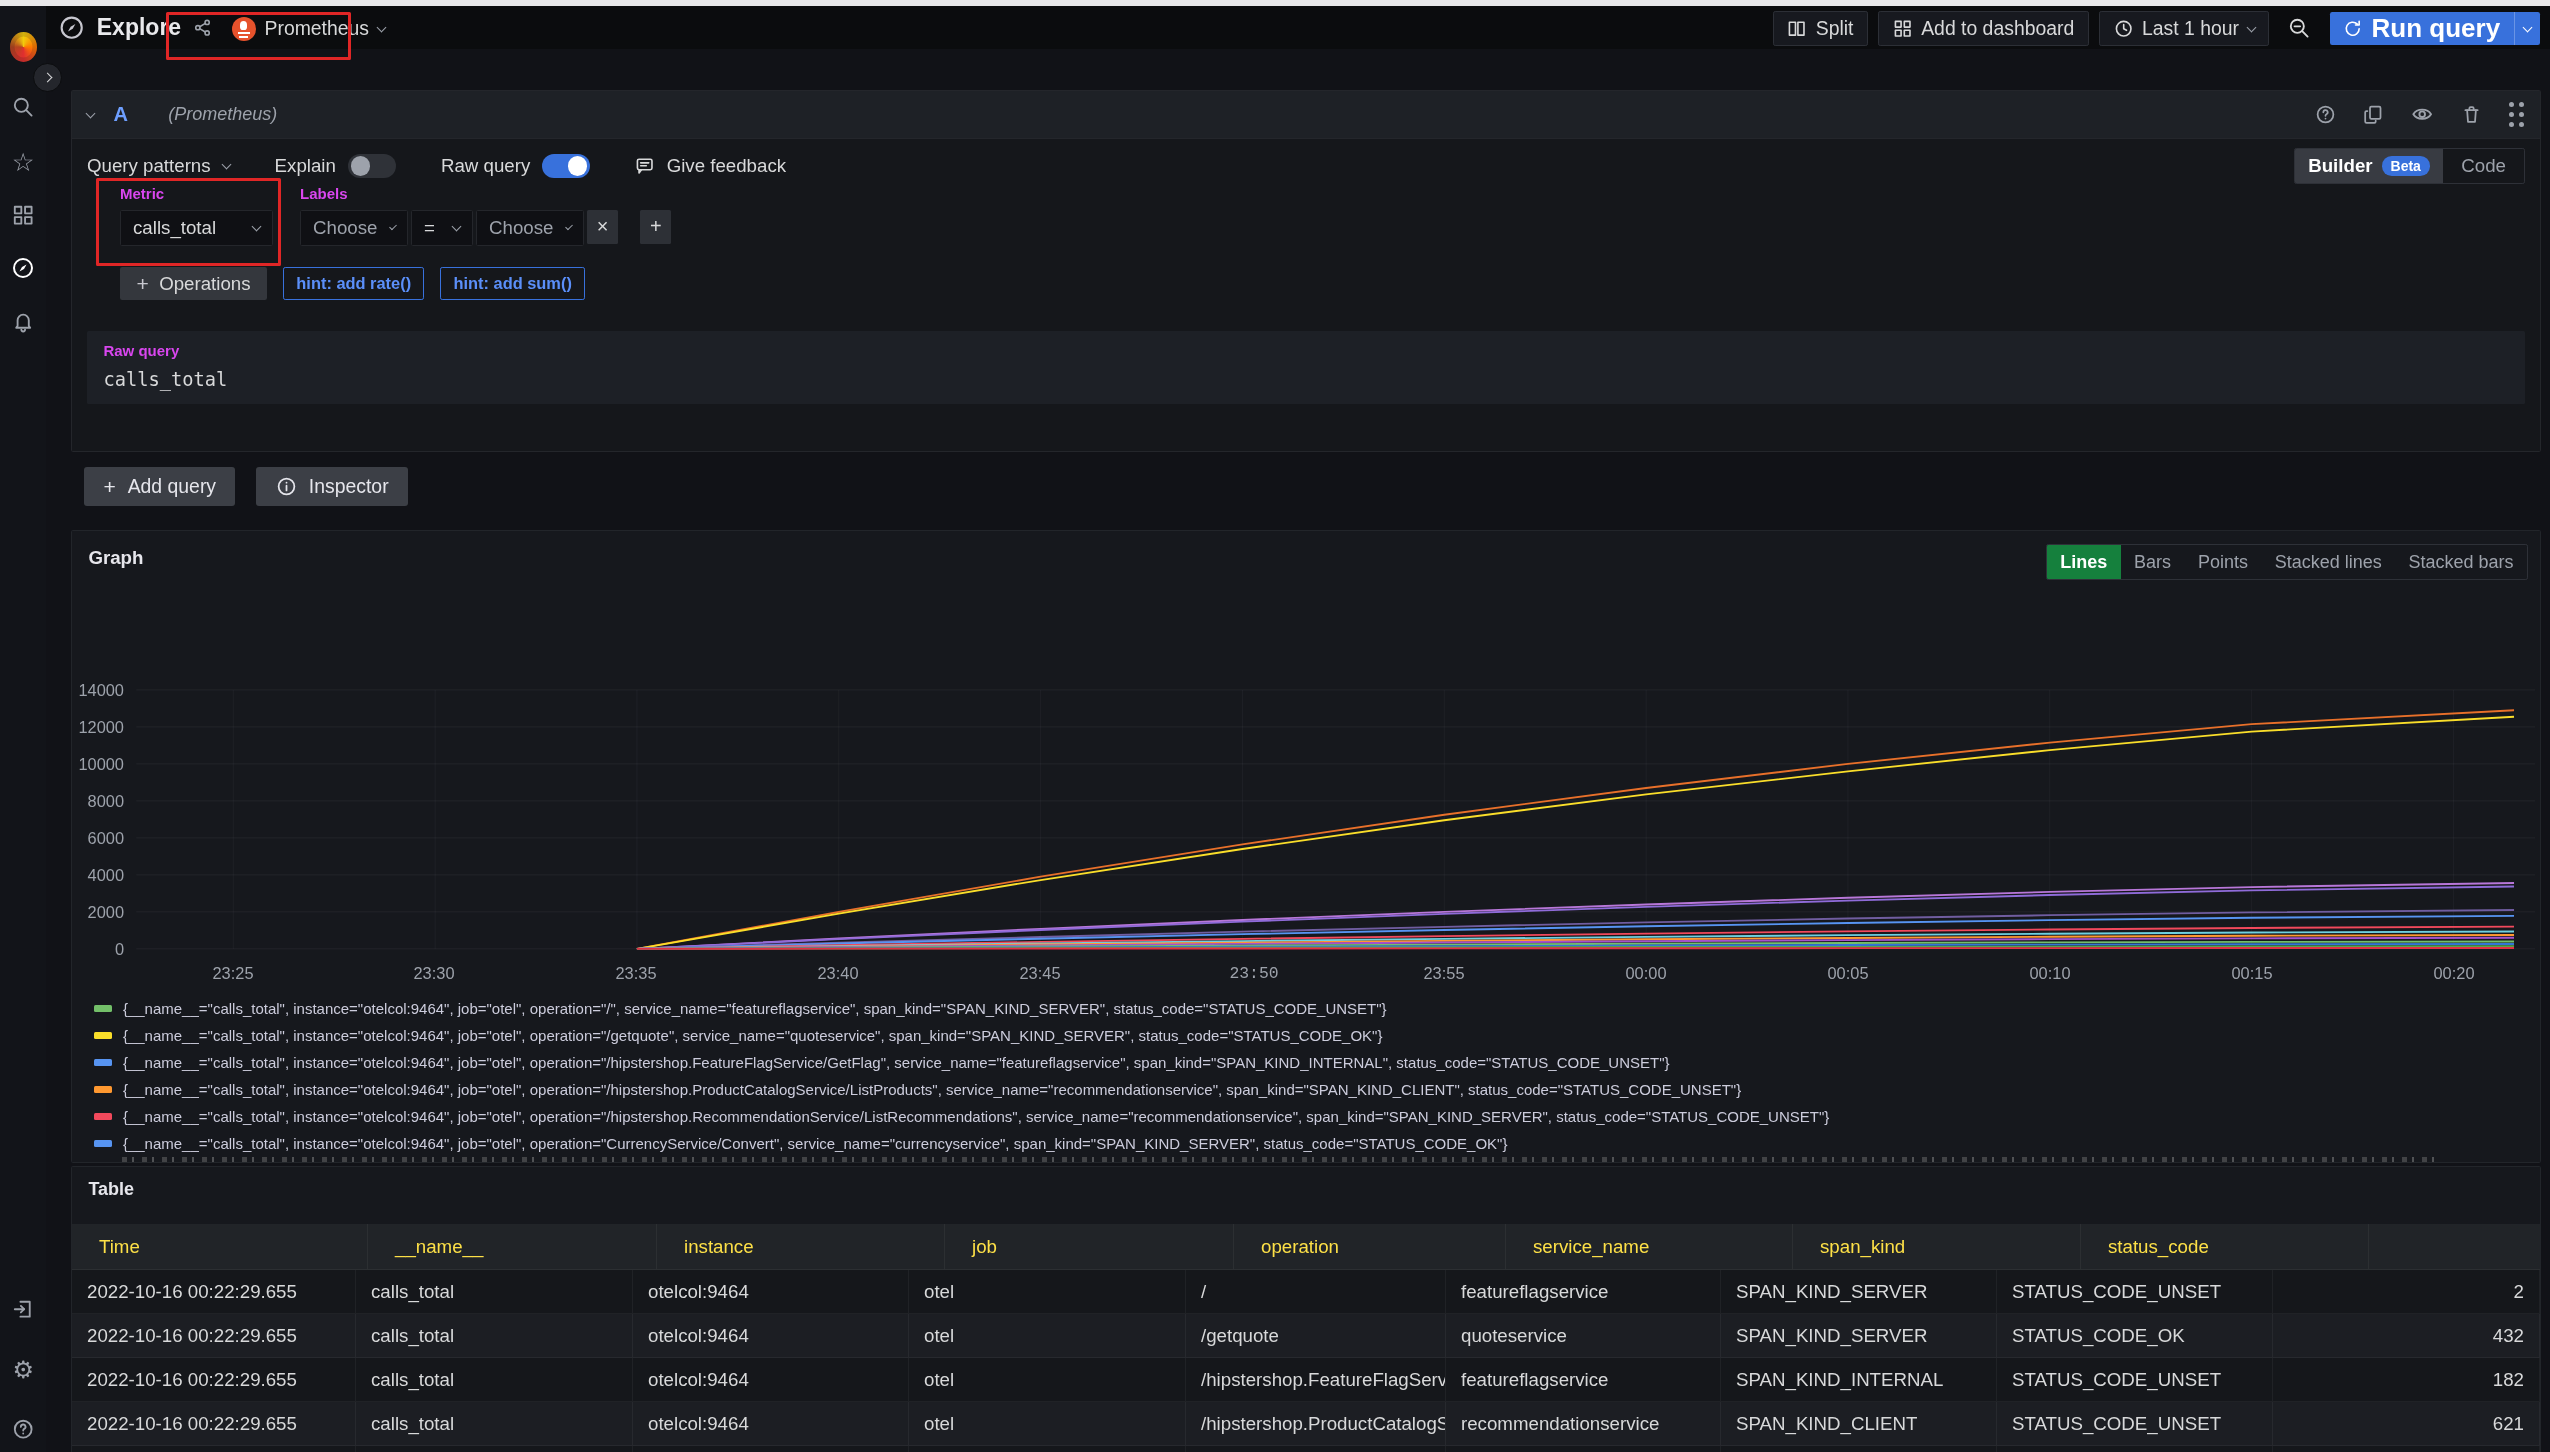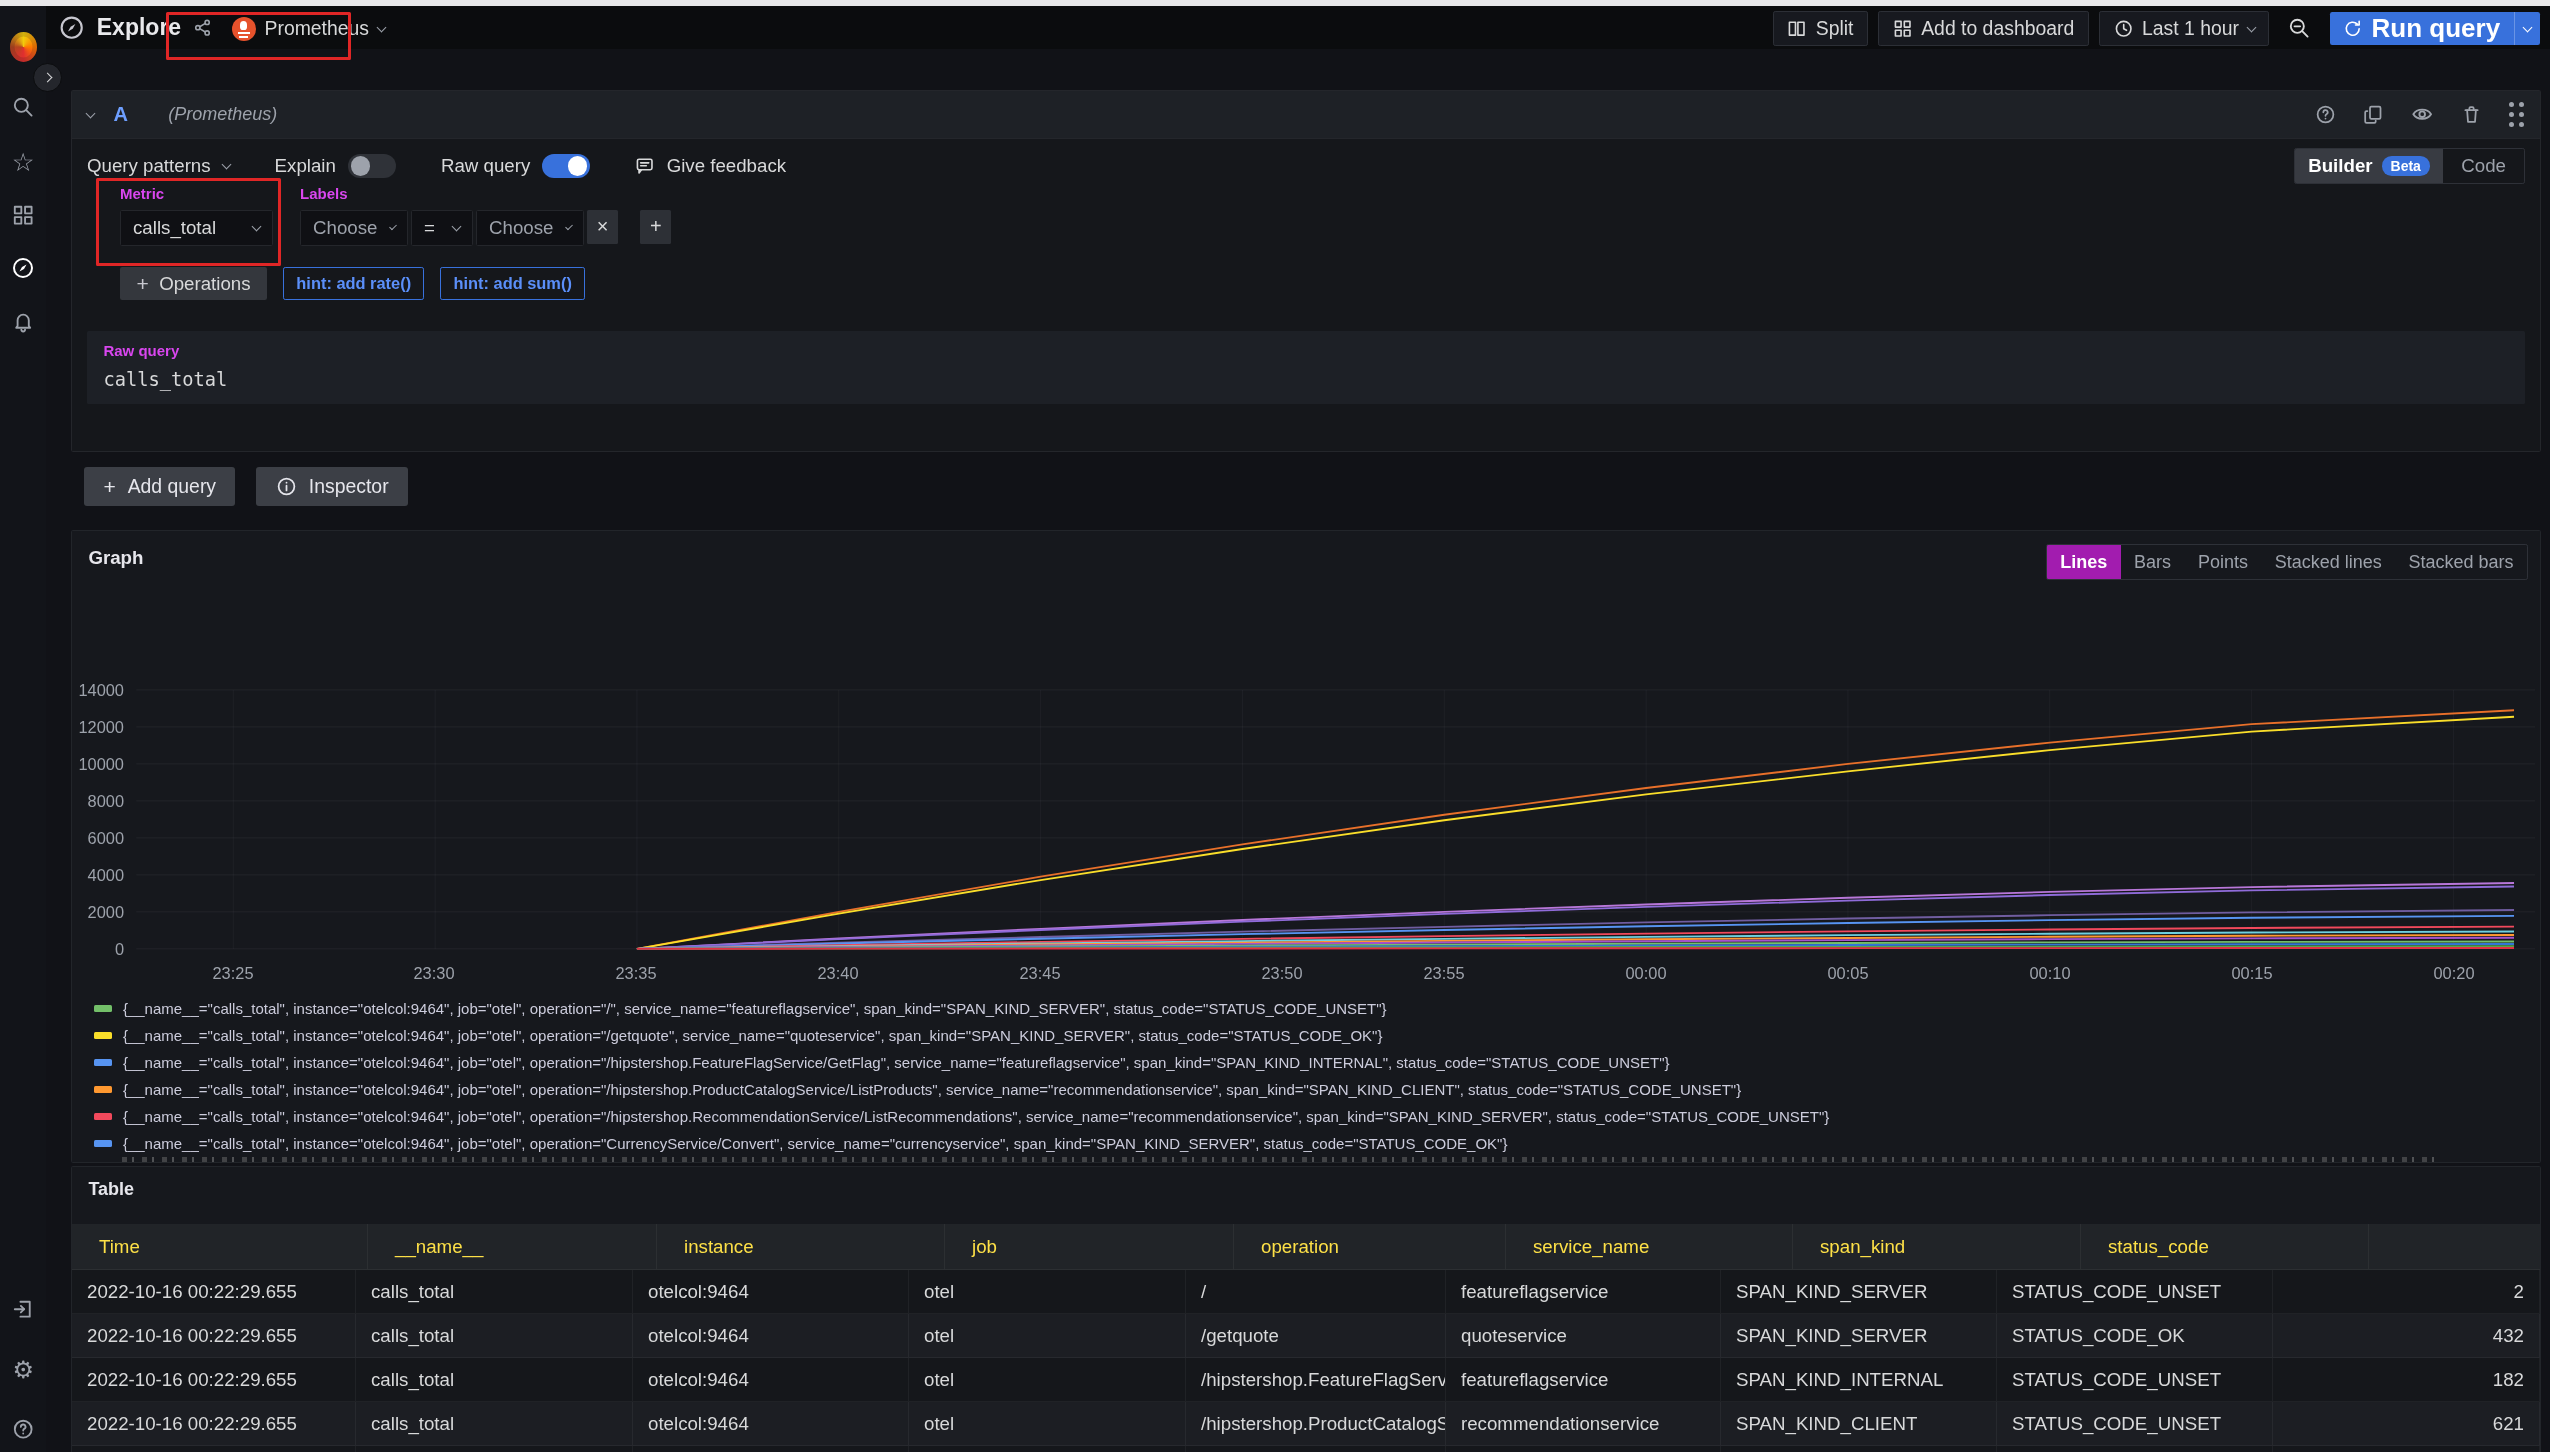--- a/index.html
+++ b/index.html
@@ -66,21 +66,21 @@
   #options-row{position:absolute;left:0;top:317px;width:100%;height:42px;border-top:0.7px solid #24262b;display:flex;align-items:center;gap:33px;padding:0 18px;box-sizing:border-box;font-size:17px;color:#9da2ab;}
   #options-label{color:#e6e6ec;font-weight:700;margin-left:13.4px;}
   #below-query-btns{left:84px;top:467px;display:flex;gap:21px;}
   .gray-btn{height:39px;background:#3c3f46;border-radius:3px;display:flex;align-items:center;gap:12px;padding:0 19.4px;font-size:19.4px;font-weight:500;color:#e6e6ec;}
 
   
   #graph-panel{left:71px;top:530px;width:2468px;height:631px;background:#16181d;border:0.7px solid #22252a;border-radius:1.5px;}
   #graph-title{position:absolute;left:16.4px;top:16.4px;font-size:18.7px;font-weight:600;color:#e6e6ec;}
   #graph-modes{position:absolute;right:12px;top:13.4px;display:flex;align-items:center;border:0.7px solid #2e3138;border-radius:2.2px;height:34px;overflow:hidden;}
   .mode-btn{padding:0 13.4px;height:100%;display:flex;align-items:center;color:#9da2ab;font-size:18px;font-weight:500;}
-  .mode-btn.active{background:#a21caf;color:#fff;font-weight:700;}
+  .mode-btn.active{background:#15803d;color:#fff;font-weight:700;}
   #graph-warning{position:absolute;left:0;top:88px;width:100%;display:flex;justify-content:center;align-items:center;gap:10.5px;font-size:20px;color:#d8d9da;}
   #show-all-link{color:#6e9fff;}
   .ytick{position:absolute;width:52px;text-align:right;font-size:16.4px;color:#9da2ab;transform:translateY(-50%);}
   .xtick{position:absolute;transform:translateX(-50%);font-size:16.4px;color:#9da2ab;}
   #legend{position:absolute;left:22.4px;top:464px;}
   .legend-row{display:flex;align-items:center;gap:10.5px;height:27px;}
   .legend-swatch{width:18px;height:6.7px;border-radius:1.5px;flex:0 0 auto;}
   .legend-text{font-size:15px;color:#ccccdc;white-space:nowrap;}
   #legend-partial{width:2314px;height:4.5px;margin-left:28px;opacity:.45;
      background:repeating-linear-gradient(90deg,#777 0 5.2px,transparent 5.2px 9.7px,#999 9.7px 12px,transparent 12px 20px);}
@@ -429,21 +429,21 @@
         <div class="ytick abs" style="left: 0px; top: 344px;">4000</div>
         <div class="ytick abs" style="left: 0px; top: 381px;">2000</div>
         <div class="ytick abs" style="left: 0px; top: 418px;">0</div>
       </div>
     <div id="xticks">
         <div class="xtick abs" style="left: 161px; top: 433px;">23:25</div>
         <div class="xtick abs" style="left: 362px; top: 433px;">23:30</div>
         <div class="xtick abs" style="left: 564px; top: 433px;">23:35</div>
         <div class="xtick abs" style="left: 766px; top: 433px;">23:40</div>
         <div class="xtick abs" style="left: 968px; top: 433px;">23:45</div>
-        <div class="xtick abs" style="left: 1210px; top: 433px;">23:50</div>
+        <div class="xtick abs" style="left: 1182px; top: 433px; font-family: Liberation Mono, monospace;">23:50</div>
         <div class="xtick abs" style="left: 1372px; top: 433px;">23:55</div>
         <div class="xtick abs" style="left: 1574px; top: 433px;">00:00</div>
         <div class="xtick abs" style="left: 1776px; top: 433px;">00:05</div>
         <div class="xtick abs" style="left: 1978px; top: 433px;">00:10</div>
         <div class="xtick abs" style="left: 2180px; top: 433px;">00:15</div>
         <div class="xtick abs" style="left: 2382px; top: 433px;">00:20</div>
       </div>
     <div id="legend">
         <div class="legend-row">
           <span class="legend-swatch" style="background: rgb(115, 191, 105);"></span>

